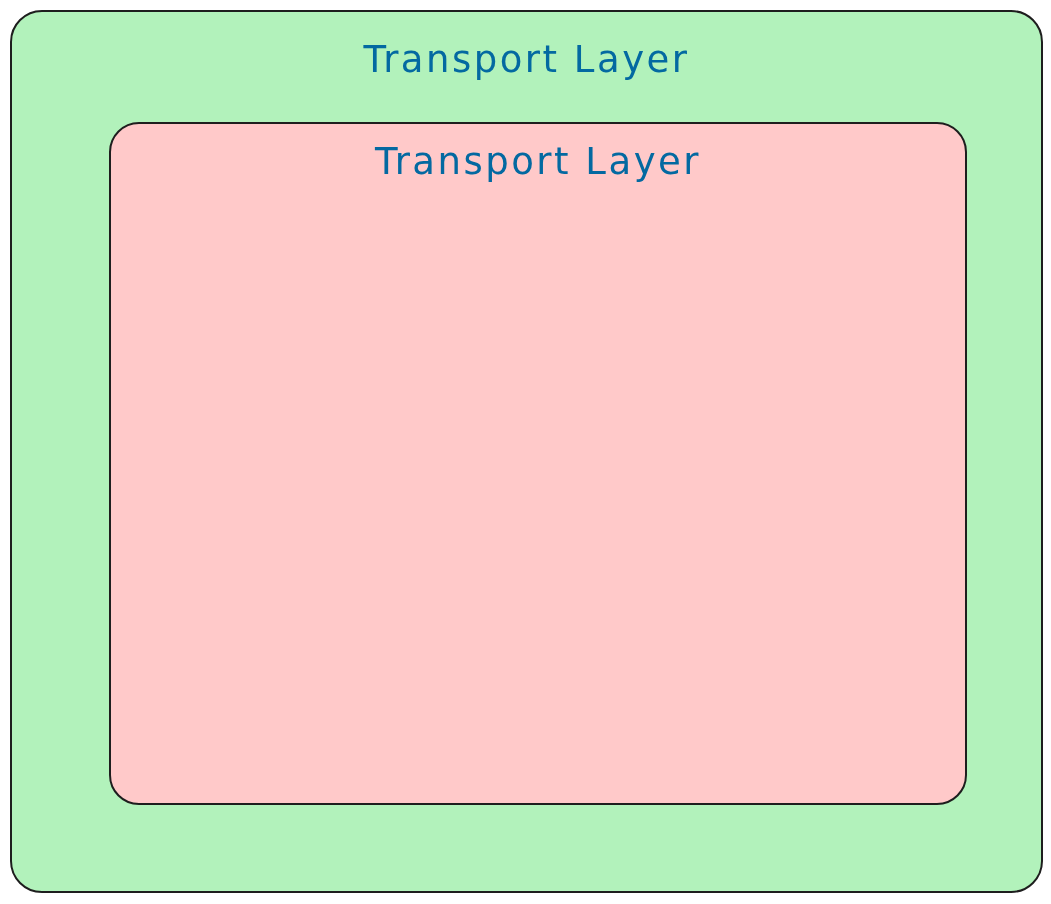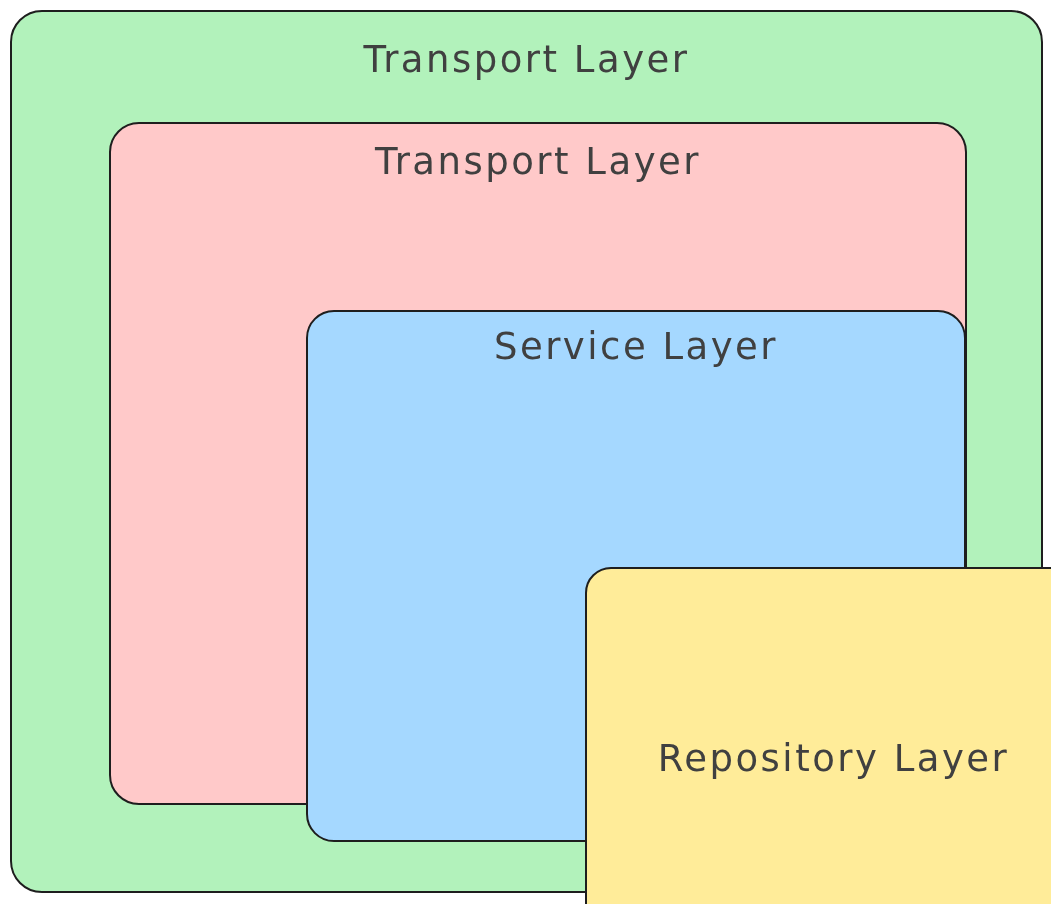--- a/index.html
+++ b/index.html
@@ -19,21 +19,21 @@
   .layer-box {
     position: absolute;
     border: 2.5px solid #1e1e1e;
     box-sizing: border-box;
   }
   .layer-label {
     position: absolute;
     left: 0;
     right: 0;
     text-align: center;
-    color: #404040;
+    color: #0369a1;
     font-size: 37px;
     letter-spacing: 2.5px;
     white-space: nowrap;
     font-family: "DejaVu Sans", cursive, sans-serif;
   }
   
   #layer-transport {
     left: 10px;
     top: 10px;
     width: 1033px;
@@ -81,23 +81,15 @@
 </head>
 <body>
 
 <div class="canvas">
   <div class="layer-box" id="layer-transport" style="background-color: rgb(178, 242, 187);">
     <div class="layer-label">Transport Layer</div>
 
     <div class="layer-box" id="layer-endpoint" style="background-color: rgb(255, 201, 201);">
       <div class="layer-label">Transport Layer</div>
 
-      <div class="layer-box" id="layer-service" style="background-color: rgb(165, 216, 255);">
-        <div class="layer-label">Service Layer</div>
-
-        <div class="layer-box" id="layer-repository" style="background-color: rgb(255, 236, 153);">
-          <div class="layer-label">Repository Layer</div>
-        </div>
-
-      </div>
     </div>
   </div>
 </div>
 
 </body></html>

